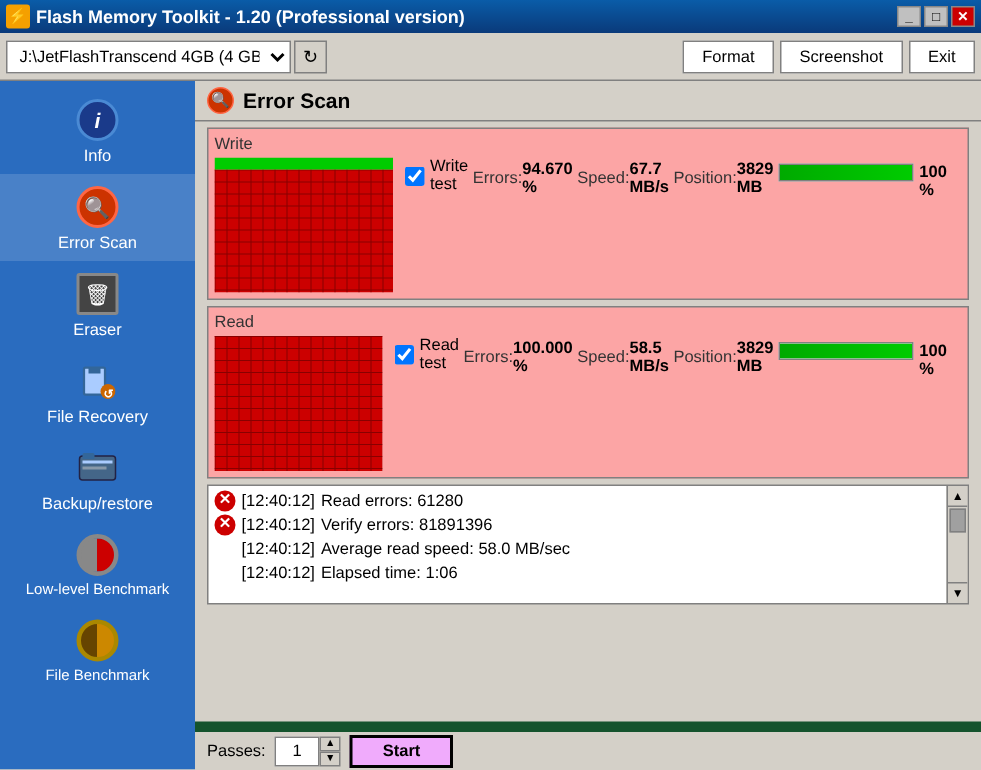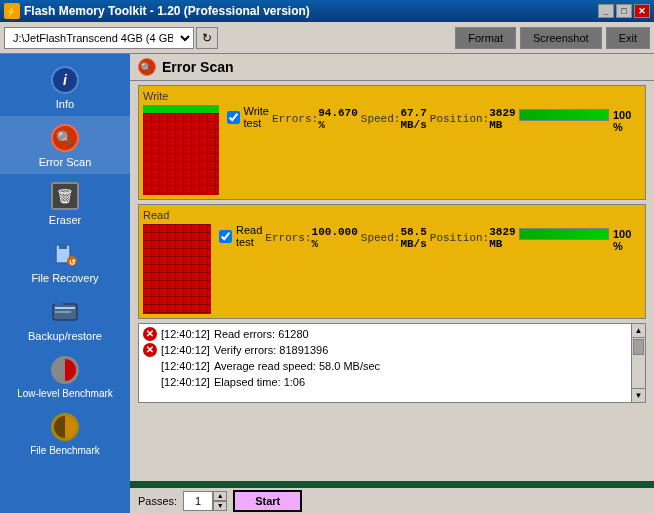--- a/index.html
+++ b/index.html
@@ -91,21 +91,21 @@
       cursor: pointer;
       display: flex;
       align-items: center;
       justify-content: center;
       font-size: 12px;
     }
     .toolbar-spacer { flex: 1; }
     .toolbar-btn {
       height: 22px;
       padding: 0 12px;
-      background: #737373;
+      background: #ffffff;
       border: 1px solid #808080;
       cursor: pointer;
       font-size: 11px;
       display: flex;
       align-items: center;
     }
 
     
     #main-layout {
       display: flex;
@@ -215,21 +215,21 @@
       padding: 4px 8px;
       display: flex;
       flex-direction: column;
       gap: 4px;
       overflow: hidden;
     }
 
     
     .scan-section {
       border: 1px solid #808080;
-      background: #eab308;
+      background: #fca5a5;
       padding: 4px;
     }
     .scan-section-header {
       font-size: 11px;
       color: #333;
       margin-bottom: 3px;
     }
     .scan-grid-container {
       display: flex;
       gap: 8px;
@@ -263,21 +263,20 @@
       flex: 1;
       display: flex;
       flex-direction: row;
       gap: 3px;
     }
     .scan-stat-row {
       display: flex;
       align-items: center;
       justify-content: center;
       font-size: 11px;
-      font-family: Liberation Mono, monospace;
     }
     .stat-label { color: #333; }
     .stat-value { font-weight: bold; color: #000; }
     .scan-checkbox {
       display: flex;
       align-items: center;
       gap: 4px;
       margin-bottom: 4px;
       font-size: 11px;
     }

